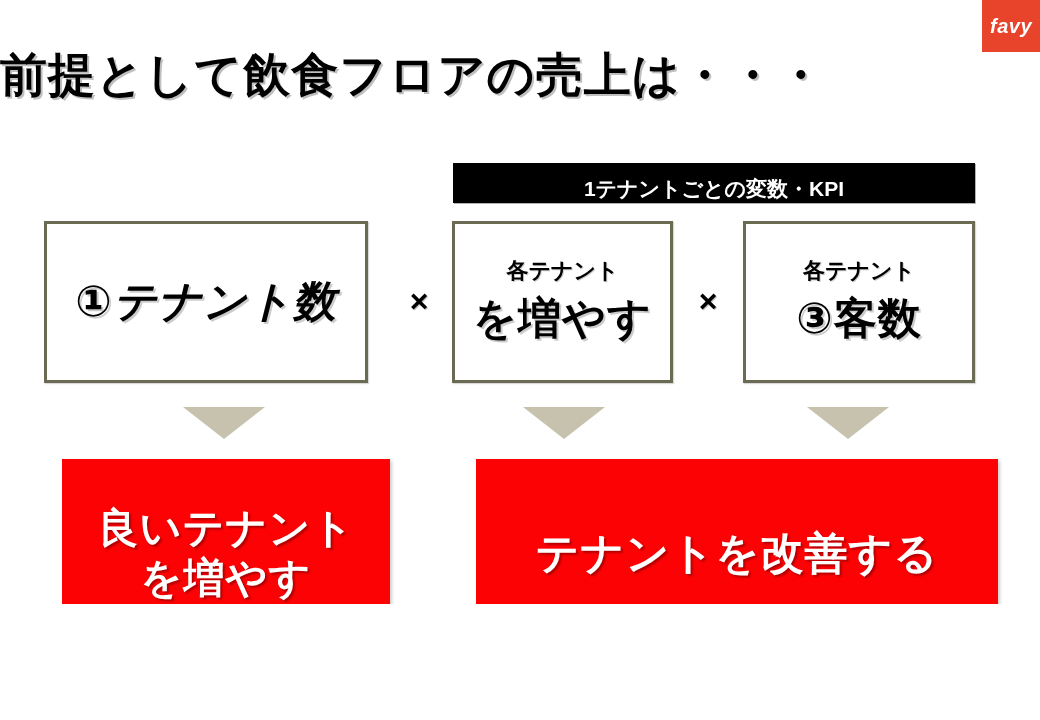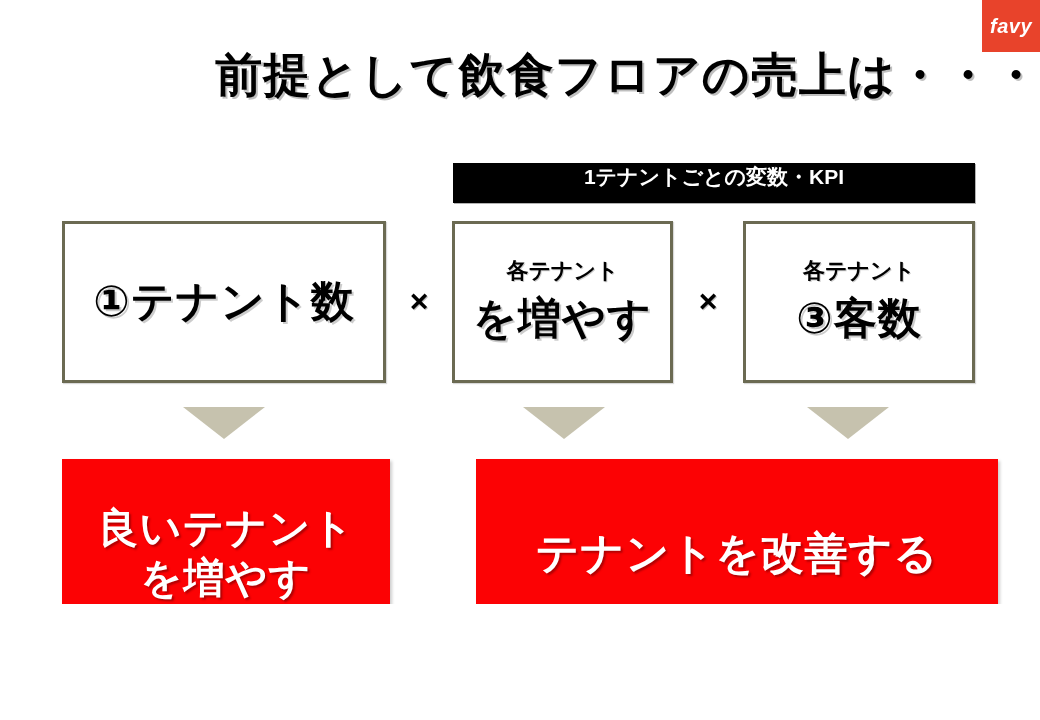--- a/index.html
+++ b/index.html
@@ -32,36 +32,36 @@
     align-items: center;
     justify-content: center;
     font-size: 20px;
     font-style: italic;
     letter-spacing: 0.5px;
   }
   .title {
     position: absolute;
     left: 0; top: 44px;
     width: 100%;
-    text-align: right;
+    text-align: left;
     font-size: 47px;
     color: #000000;
     letter-spacing: 1px;
     text-shadow: 2px 2px 0 rgba(0,0,0,0.25);
     white-space: nowrap;
     font-family: Liberation Serif, serif;
   }
   .kpi-banner {
     position: absolute;
     left: 453px; top: 163px;
     width: 522px; height: 40px;
     background: var(--banner-bg);
     color: #ffffff;
     display: flex;
-    align-items: flex-start;
+    align-items: flex-end;
     justify-content: center;
     font-size: 21px;
     box-shadow: 1px 1px 0 rgba(0,0,0,0.3);
   }
   .factor-box {
     position: absolute;
     top: 221px;
     height: 162px;
     background: #ffffff;
     border: 3px solid var(--box-border);
@@ -77,21 +77,21 @@
     margin-bottom: 4px;
     text-shadow: 1px 1px 0 rgba(0,0,0,0.2);
     font-family: Liberation Serif, serif;
   }
   .factor-box .label {
     font-size: 43px;
     letter-spacing: 1px;
     text-shadow: 2px 2px 0 rgba(0,0,0,0.2);
     white-space: nowrap;
   }
-  .box-1 { left: 62px;  width: 324px; }
+  .box-1 { left: 44px;  width: 324px; font-style: italic; }
   .box-2 { left: 452px; width: 221px; }
   .box-3 { left: 743px; width: 232px; }
   .multiply {
     position: absolute;
     top: 283px;
     width: 40px;
     text-align: center;
     font-size: 32px;
     color: #000000;
     text-shadow: 1px 1px 0 rgba(0,0,0,0.25);

